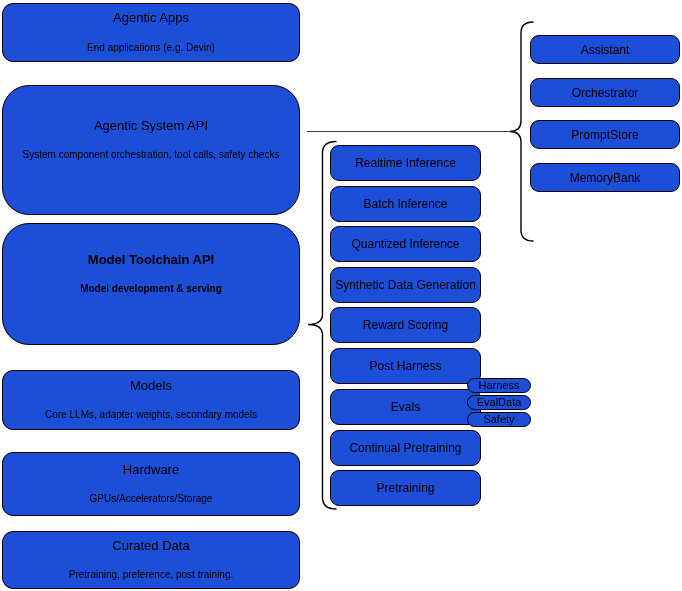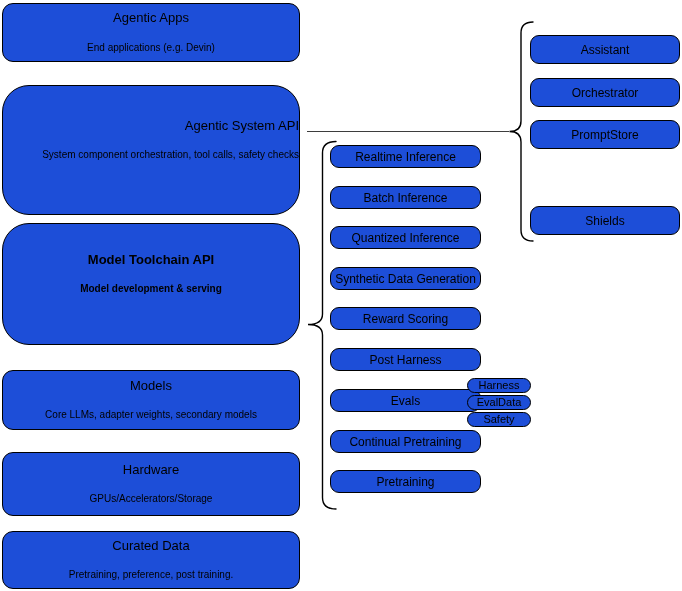--- a/index.html
+++ b/index.html
@@ -34,28 +34,28 @@
     text-align: center;
     color: #000000;
     z-index: 2;
   }
   
   .stack-box { left: 2px; width: 298px; border-radius: 11px; }
   .stack-box.big { border-radius: 27px; padding-bottom: 20px; }
   .stack-title { font-size: 13px; line-height: 1.15; }
   .stack-sub { font-size: 10px; line-height: 1.2; margin-top: 16px; }
   #box-agentic-apps   { top: 3px;   height: 59px;  }
-  #box-agentic-system { top: 85px;  height: 130px; align-items: flex-end; }
+  #box-agentic-system { top: 85px;  height: 130px; }
   #box-model-toolchain{ top: 223px; height: 122px; font-weight: bold; }
   #box-models         { top: 370px; height: 60px;  }
   #box-hardware       { top: 452px; height: 64px; align-items: center;  }
   #box-curated-data   { top: 531px; height: 58px;  }
   
   .mid-box {
-    left: 330px; width: 151px; height: 23px;
+    left: 330px; width: 151px; height: 36px;
     border-radius: 9px; font-size: 12px;
   }
   
   .right-box {
     left: 530px; width: 150px; height: 29px;
     border-radius: 9px; font-size: 12px;
   }
   
   .pill {
     left: 467px; width: 64px; height: 15px;
@@ -143,17 +143,17 @@
 
   <div class="box right-box" style="top:35px">
     <span>Assistant</span>
   </div>
   <div class="box right-box" style="top:78px">
     <span>Orchestrator</span>
   </div>
   <div class="box right-box" style="top:120px">
     <span>PromptStore</span>
   </div>
-  <div class="box right-box" style="top:206px">
-    <span>Shields</span>
+  <div class="box right-box" style="top:163px">
+    <span>MemoryBank</span>
   </div>
 
 </div>
 
 </body></html>

